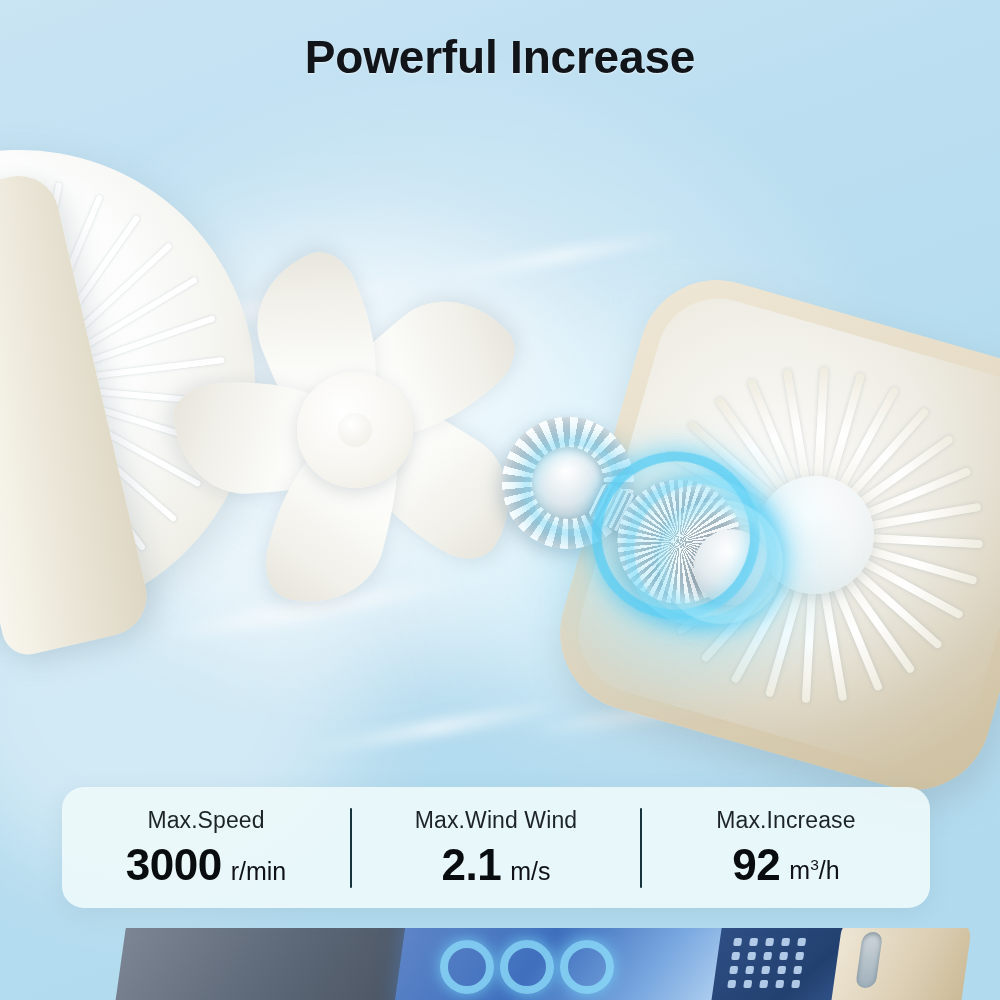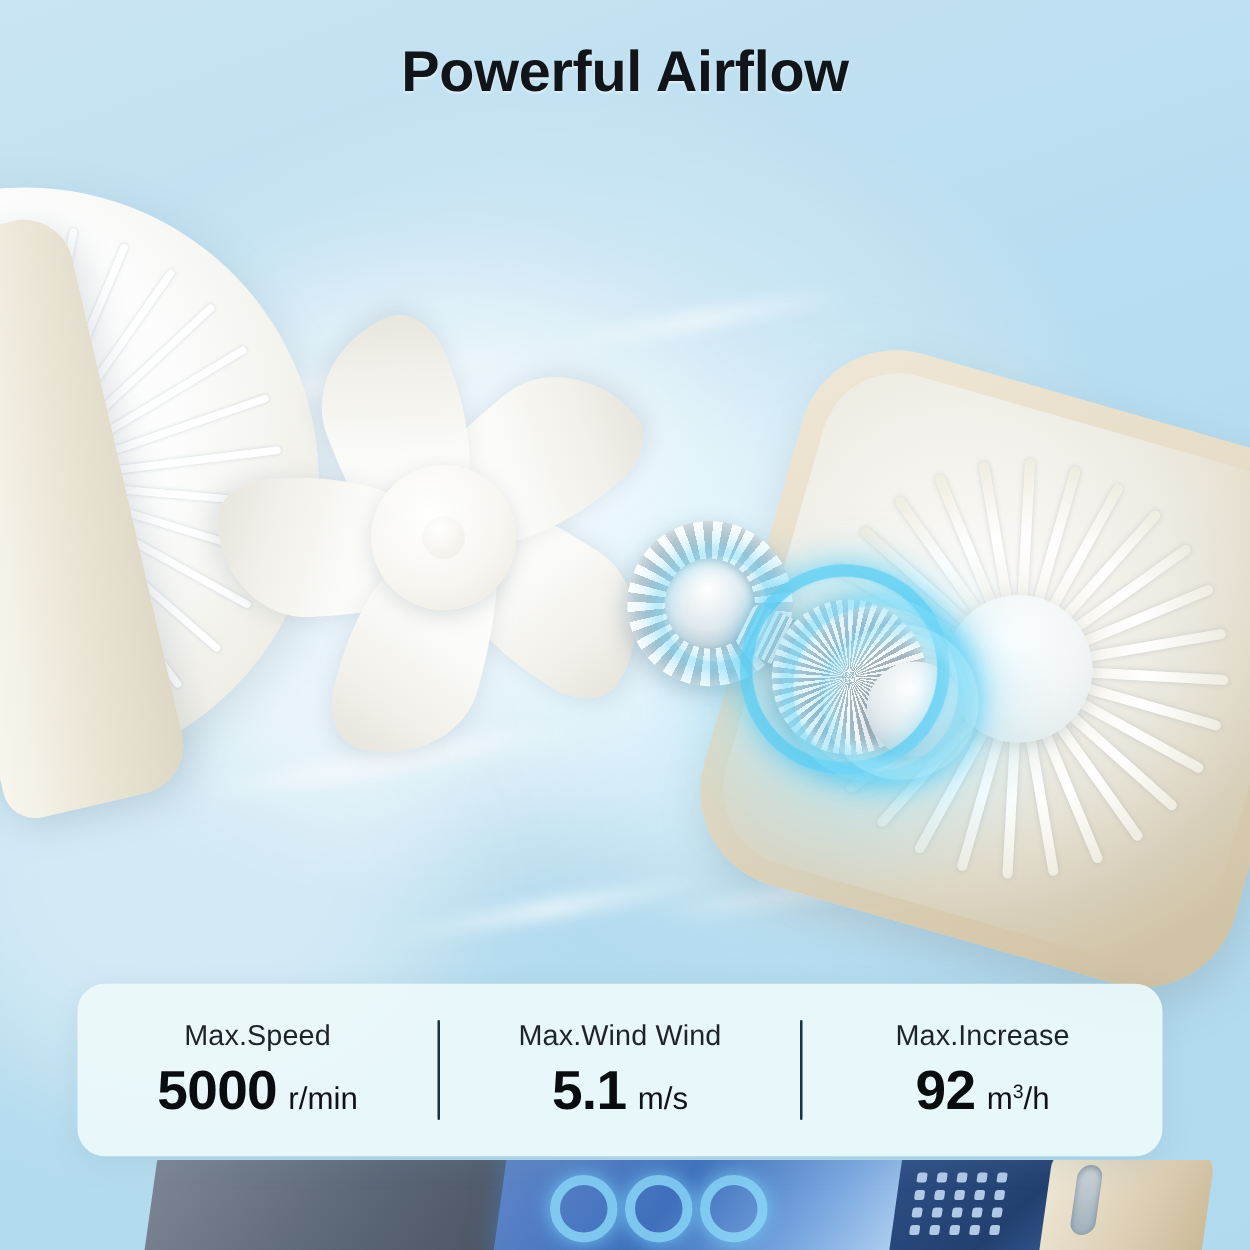--- a/index.html
+++ b/index.html
@@ -256,21 +256,21 @@
     font-weight:400;
     color:#14181c;
     letter-spacing:-.2px;
     text-shadow:0 1px 2px rgba(255,255,255,.6);
     white-space:nowrap;
   }
 
   
   #spec-card {
     position:absolute;
-    left:62px; top:787px; width:868px; height:138px;
+    left:62px; top:787px; width:868px; height:121px;
     background:rgba(237,249,251,.90);
     border-radius:22px;
     box-shadow:0 6px 22px rgba(110,150,170,.16);
     display:flex; align-items:center;
     z-index:40;
   }
   .spec-col {
     flex:1 1 0;
     display:flex; flex-direction:column; align-items:center; justify-content:center;
     height:100%;
@@ -447,39 +447,39 @@
       </div>
     <div class="handle">
       <div class="notch"></div>
     </div>
   <div class="coil" style="left: 440px;"></div>
       <div class="coil" style="left: 500px;"></div>
       <div class="coil" style="left: 560px;"></div>
     </div>
 
   <div id="headings">
-    <div class="title-line">Powerful Airflow</div>
+    <div class="title-line">Powerful Increase</div>
   </div>
 
   <div id="spec-card">
 
     <div class="spec-col">
       <div class="spec-label">Max.Speed</div>
       <div class="spec-value-row">
-        <span class="spec-value">5000</span>
+        <span class="spec-value">3000</span>
         <span class="spec-unit">r/min</span>
       </div>
     </div>
 
     <div class="spec-divider"></div>
 
     <div class="spec-col">
       <div class="spec-label">Max.Wind Wind</div>
       <div class="spec-value-row">
-        <span class="spec-value">5.1</span>
+        <span class="spec-value">2.1</span>
         <span class="spec-unit">m/s</span>
       </div>
     </div>
 
     <div class="spec-divider"></div>
 
     <div class="spec-col">
       <div class="spec-label">Max.Increase</div>
       <div class="spec-value-row">
         <span class="spec-value">92</span>

